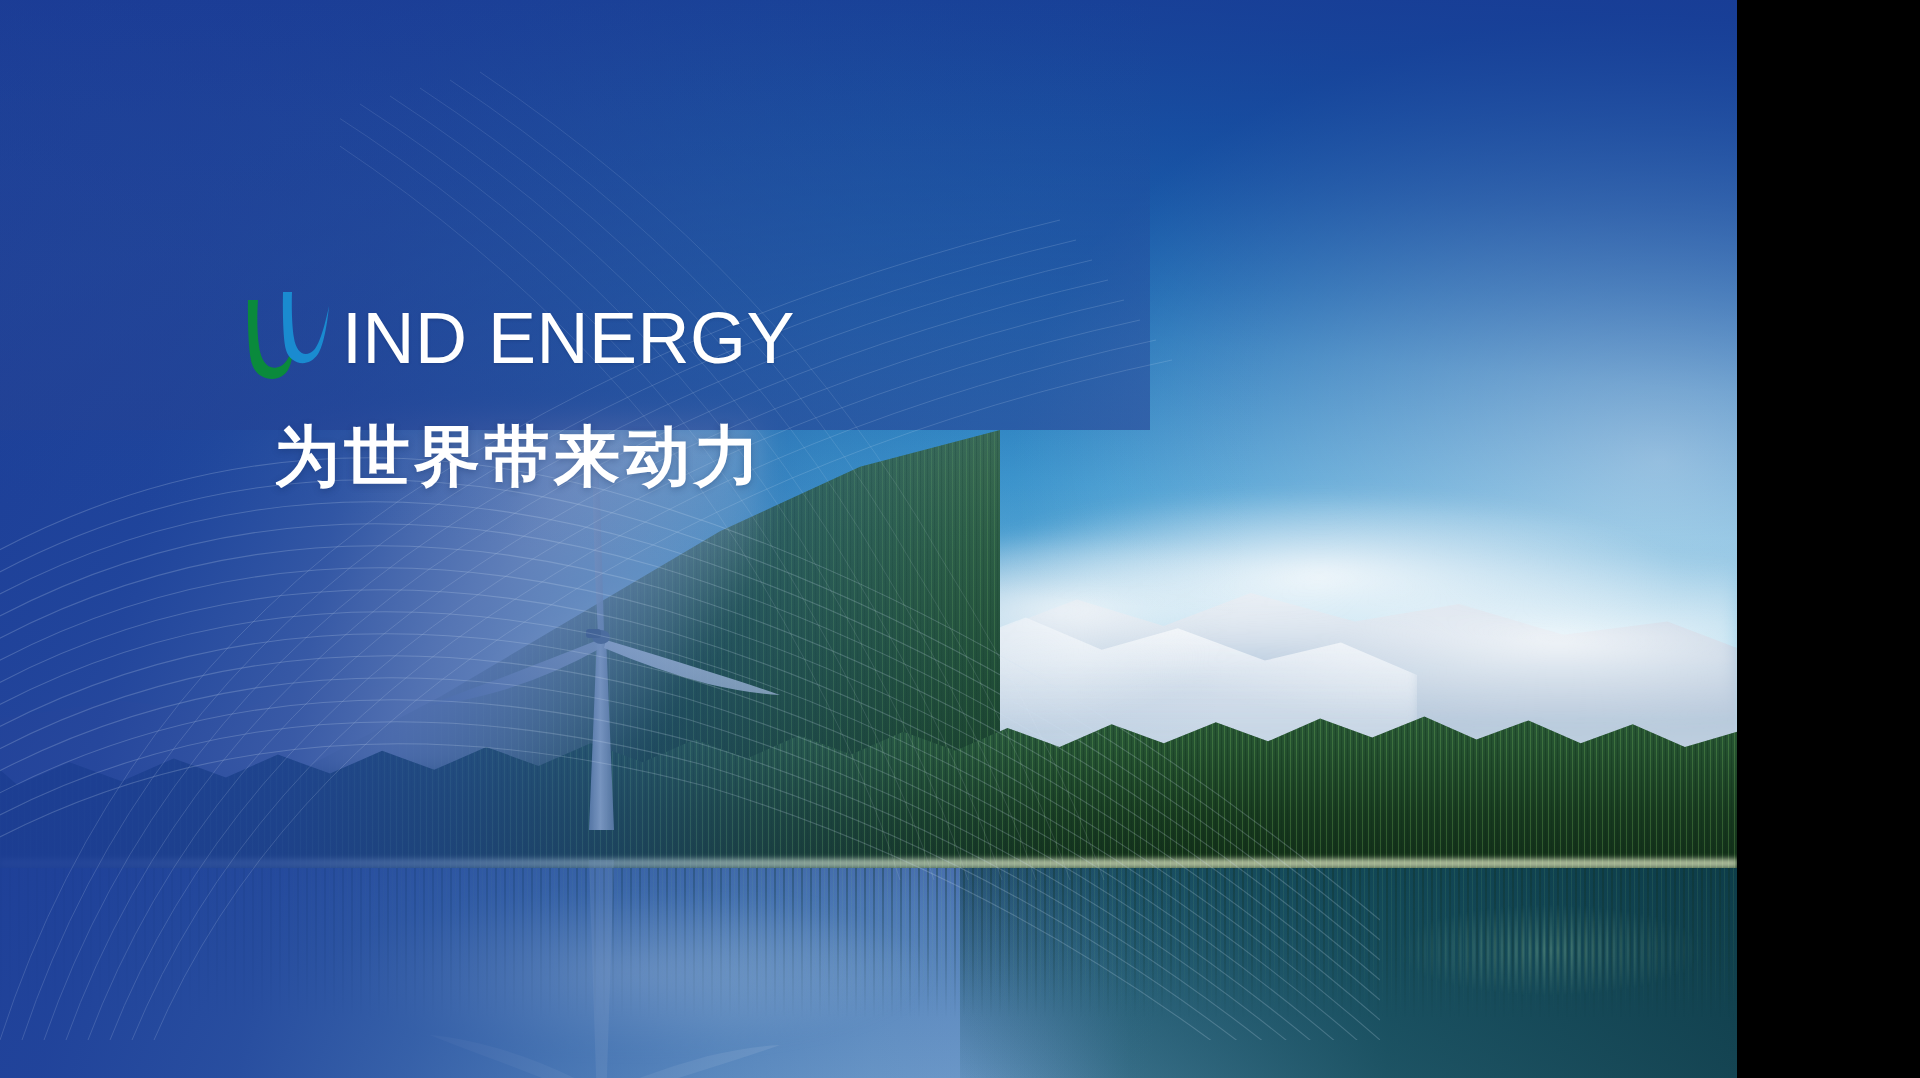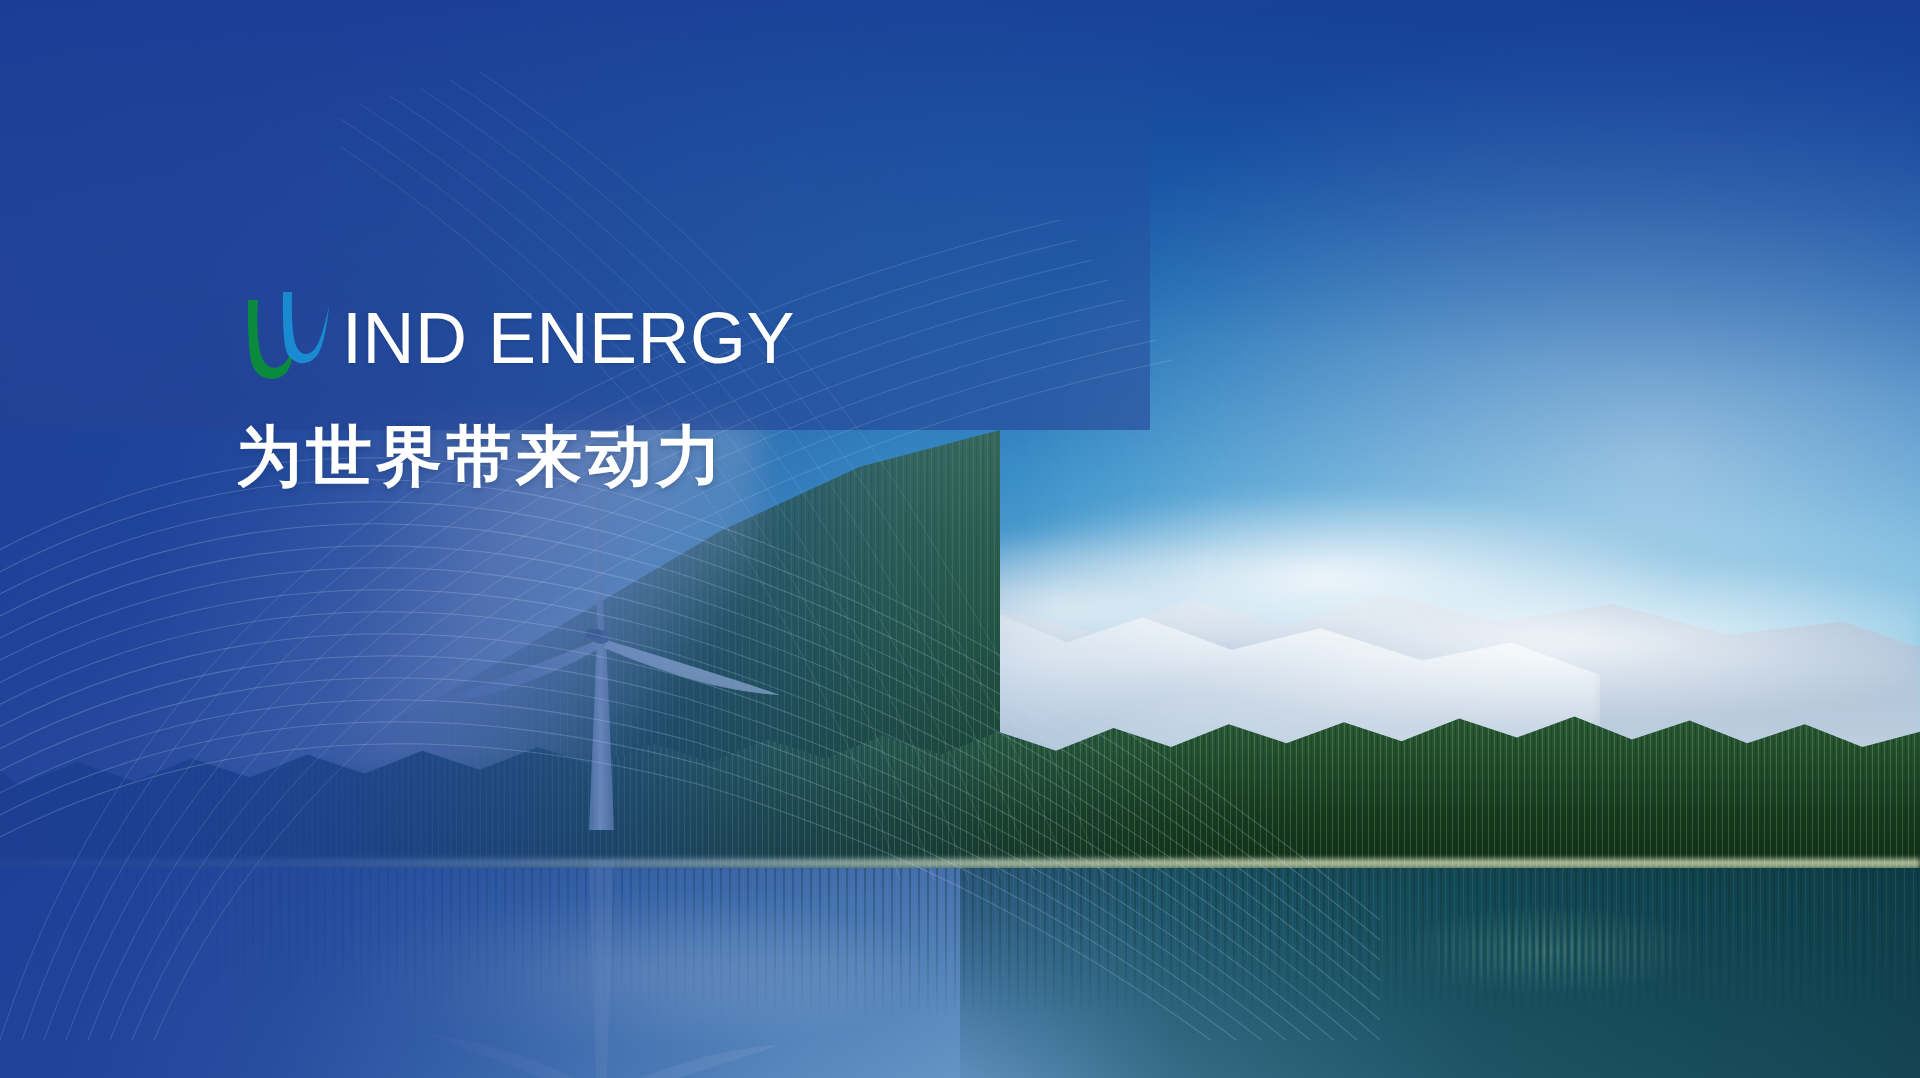--- a/index.html
+++ b/index.html
@@ -1,21 +1,21 @@
 <!DOCTYPE html>
 <html><head>
 <meta charset="utf-8">
 <style>
   * { margin:0; padding:0; box-sizing:border-box; }
   html,body { width:1920px; height:1078px; overflow:hidden; background:#000; }
   body { font-family:"Liberation Sans", sans-serif; }
 
   #stage {
     position:relative;
-    width:1920px; height:1078px;
+    width:1737px; height:1078px;
     overflow:hidden;
     background:#1c3f90;
   }
 
   
   .layer { position:absolute; inset:0; }
 
   
   #sky {
     background:
@@ -251,21 +251,21 @@
 
   .slogan {
     color:#ffffff;
     font-size:66px;
     font-weight:700;
     letter-spacing:4px;
     line-height:1.16;
     white-space:nowrap;
     text-shadow:0 2px 7px rgba(14,38,82,0.30);
   }
-  #slogan-1 { margin-top:28px; }
+  #slogan-1 { margin-top:28px;margin-left:38px; }
   #slogan-2 { margin-top:20px; margin-left:240px; }
 </style>
 </head>
 <body>
 
 <div id="stage">
 
   <div class="layer" id="sky"></div>
   <div class="layer" id="sky-glow"></div>
 

